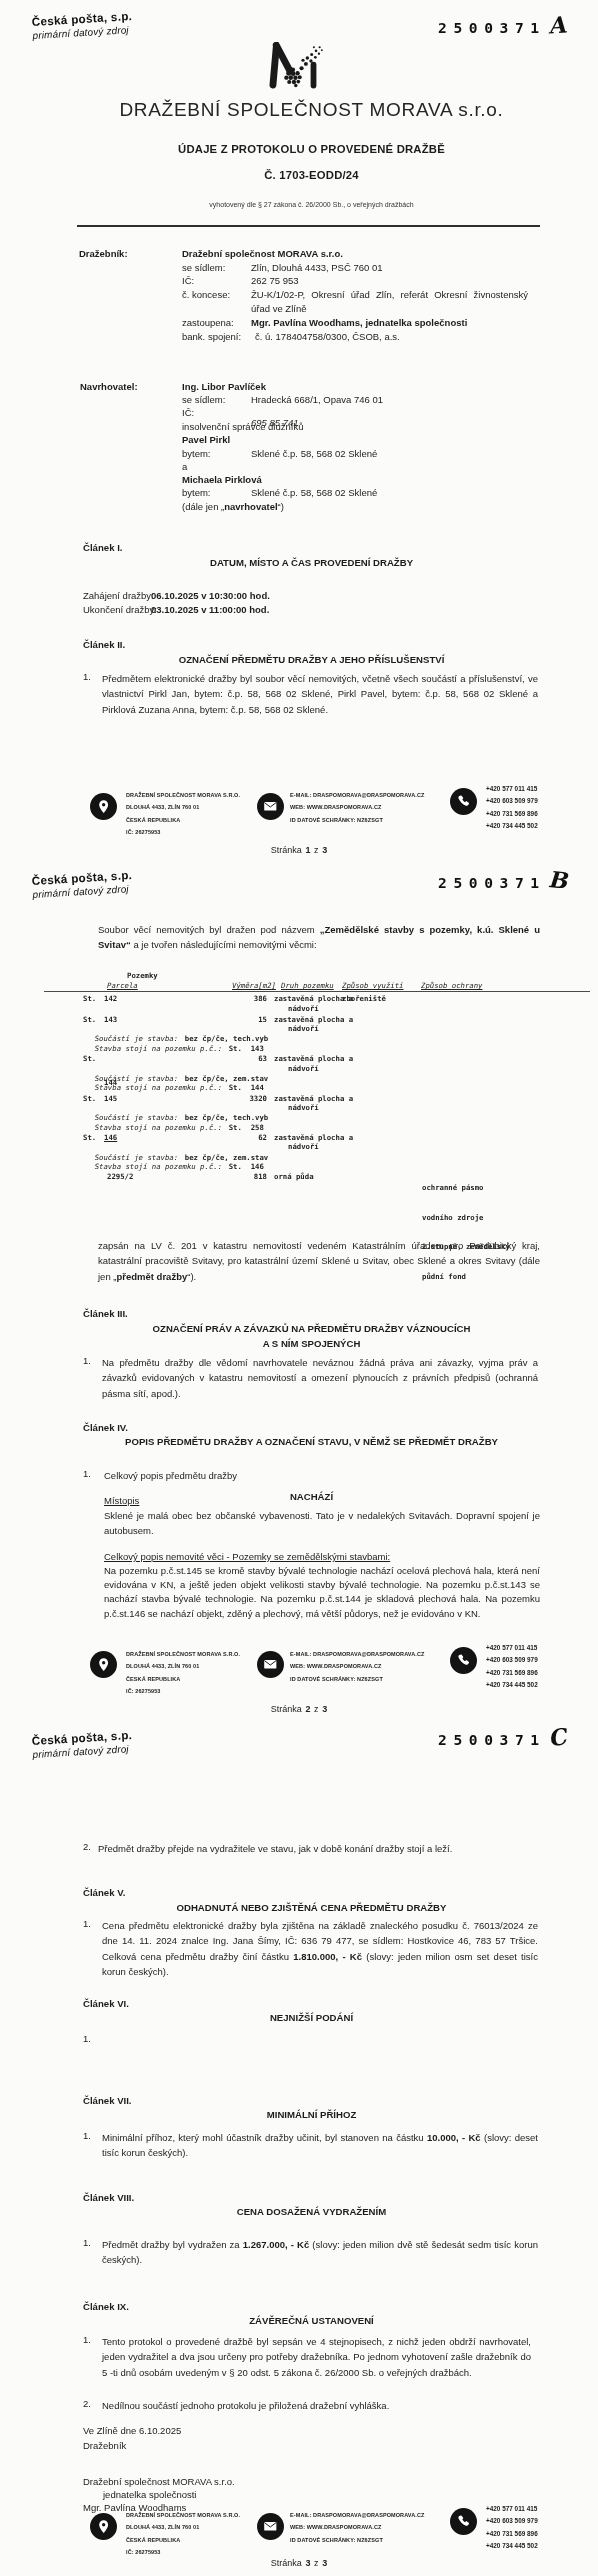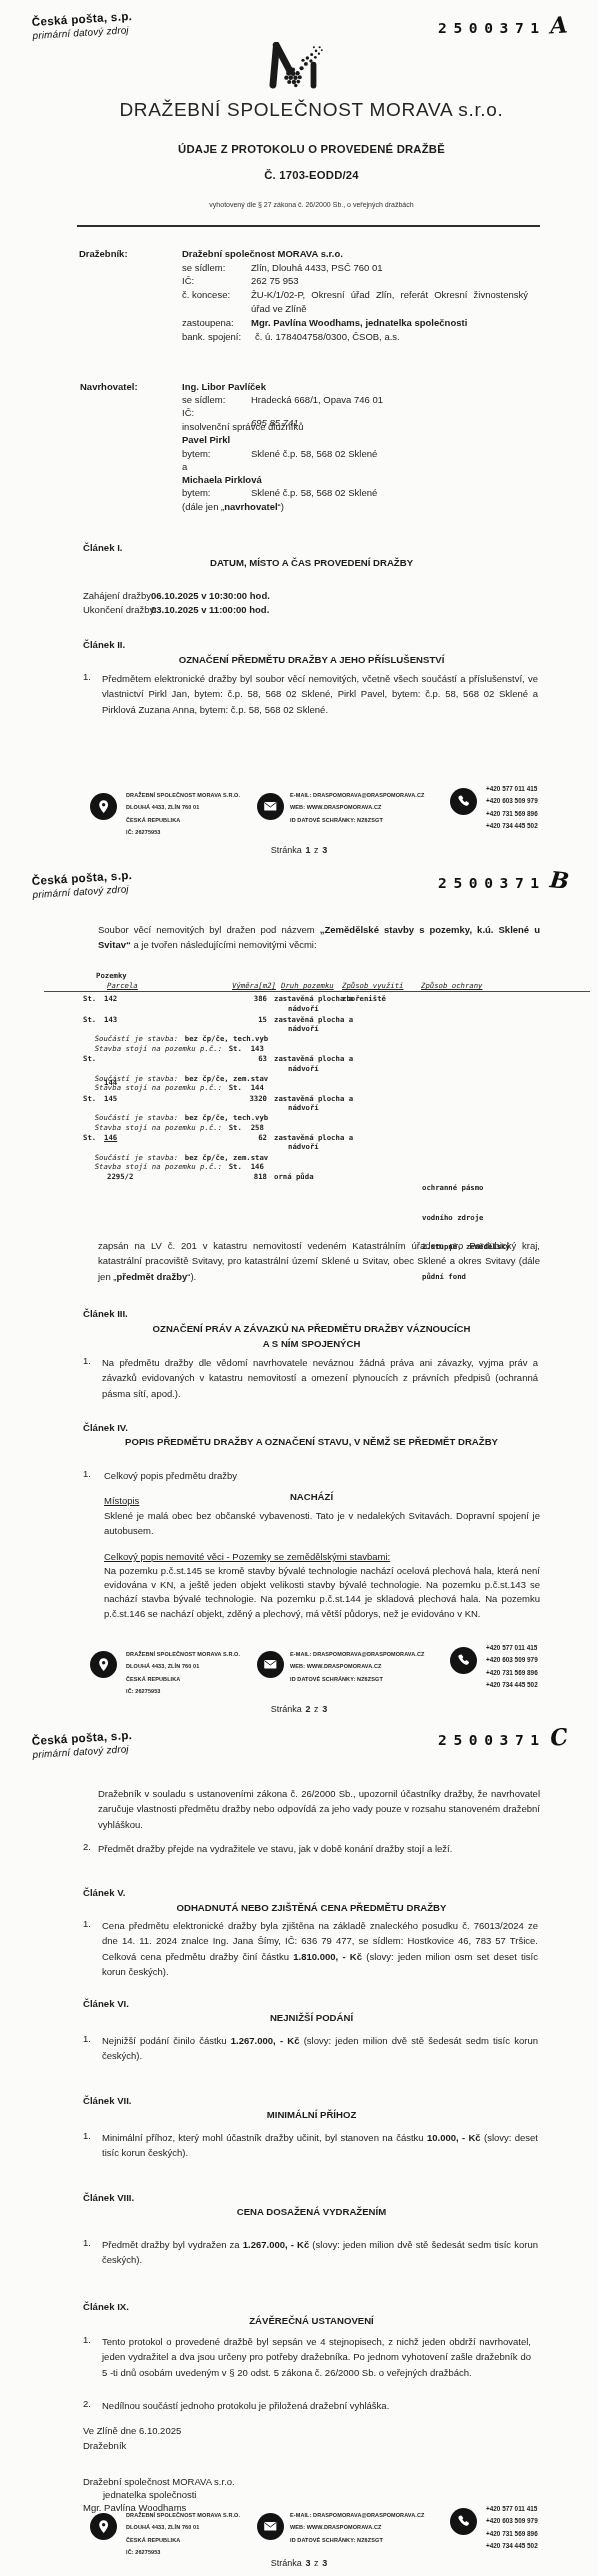--- a/index.html
+++ b/index.html
@@ -18,21 +18,21 @@
   .stamp{transform:rotate(-3.5deg);color:#101010;}
   .stamp .l1{font-size:11.7px;font-weight:700;letter-spacing:0.3px;}
   .stamp .l2{font-size:9.9px;font-style:italic;margin-top:1.5px;letter-spacing:0.2px;}
   .serialnum{font-family:"DejaVu Sans Mono",monospace;font-weight:700;font-size:14.6px;letter-spacing:6.6px;color:#111;}
   .serialletter{font-family:"DejaVu Serif",serif;font-style:italic;font-weight:700;font-size:22.6px;color:#111;display:inline-block;}
   .companyname{font-size:19px;font-weight:400;letter-spacing:0.7px;color:#252525;}
   .doctitle{font-size:11.3px;font-weight:700;letter-spacing:0.2px;}
   .docsub{font-size:7px;color:#333;}
   .rule{height:1.5px;background:#2e2e2e;}
   .mono{font-family:"DejaVu Sans Mono",monospace;font-size:7.3px;line-height:9.9px;white-space:pre;color:#222;}
-  .trow{position:absolute;white-space:pre;}
+  .trow{position:absolute;white-space:pre;margin-left:31px;}
   .tc{position:absolute;white-space:pre;}
   .tableline{position:absolute;height:0.7px;background:#4a4a4a;}
   .fic{position:absolute;width:27px;height:27px;border-radius:50%;background:#131313;
        display:flex;align-items:center;justify-content:center;}
   .ftxt{position:absolute;font-size:5.5px;font-weight:700;line-height:12.4px;letter-spacing:0.1px;color:#222;}
   .fphone{position:absolute;font-size:6.4px;font-weight:700;line-height:12.4px;color:#222;}
   .pagelab{position:absolute;left:0;width:598px;text-align:center;font-size:9px;color:#222;}
   .pagelab span{margin:0 1.8px;}
   .numcol{position:absolute;font-size:9.5px;}
   .ochrana div{line-height:9.9px;}
@@ -294,33 +294,31 @@
 
   <div class="abs stamp" style="left:32px;top:1731px;">
     <div class="l1">Česká pošta, s.p.</div>
     <div class="l2">primární datový zdroj</div>
   </div>
   <div class="abs" style="left:438px;top:1724px;">
     <span class="serialnum">2500371</span>
     <span class="serialletter" style="transform:rotate(-8deg);margin-left:1.5px;">C</span>
   </div>
 
-  <div class="abs body-t just" style="left:98px;top:1786px;width:442px;">Dražebník v souladu s ustanoveními zákona č. 26/2000 Sb., upozornil účastníky dražby, že navrhovatel zaručuje vlastnosti předmětu dražby nebo odpovídá za jeho vady pouze v rozsahu stanoveném dražební vyhláškou.</div>
   <div class="numcol" style="left:83px;top:1841px;">2.</div>
   <div class="abs body-t" style="left:98px;top:1841px;width:442px;">Předmět dražby přejde na vydražitele ve stavu, jak v době konání dražby stojí a leží.</div>
 
   <div class="abs art" style="left:83px;top:1887px;">Článek V.</div>
   <div class="abs ctr head" style="top:1902px;">ODHADNUTÁ NEBO ZJIŠTĚNÁ CENA PŘEDMĚTU DRAŽBY</div>
   <div class="numcol" style="left:83px;top:1918px;">1.</div>
   <div class="abs body-t just" style="left:102px;top:1918px;width:436px;"><span>Cena předmětu elektronické dražby byla zjištěna na základě znaleckého posudku č. 76013/2024 ze dne 14. 11. 2024 znalce Ing. Jana Šímy, IČ: 636 79 477, se sídlem: Hostkovice 46, 783 57 Tršice. Celková cena předmětu dražby činí částku </span><span class="b">1.810.000, - Kč</span><span> (slovy: jeden milion osm set deset tisíc korun českých).</span></div>
 
   <div class="abs art" style="left:83px;top:1998px;">Článek VI.</div>
   <div class="abs ctr head" style="top:2012px;">NEJNIŽŠÍ PODÁNÍ</div>
   <div class="numcol" style="left:83px;top:2033px;">1.</div>
-  <div class="abs body-t just" style="left:102px;top:2033px;width:436px;"><span>Nejnižší podání činilo částku </span><span class="b">1.267.000, - Kč</span><span> (slovy: jeden milion dvě stě šedesát sedm tisíc korun českých).</span></div>
 
   <div class="abs art" style="left:83px;top:2095px;">Článek VII.</div>
   <div class="abs ctr head" style="top:2109px;">MINIMÁLNÍ PŘÍHOZ</div>
   <div class="numcol" style="left:83px;top:2130px;">1.</div>
   <div class="abs body-t just" style="left:102px;top:2130px;width:436px;"><span>Minimální příhoz, který mohl účastník dražby učinit, byl stanoven na částku </span><span class="b">10.000, - Kč</span><span> (slovy: deset tisíc korun českých).</span></div>
 
   <div class="abs art" style="left:83px;top:2192px;">Článek VIII.</div>
   <div class="abs ctr head" style="top:2206px;">CENA DOSAŽENÁ VYDRAŽENÍM</div>
   <div class="numcol" style="left:83px;top:2237px;">1.</div>
   <div class="abs body-t just" style="left:102px;top:2237px;width:436px;"><span>Předmět dražby byl vydražen za </span><span class="b">1.267.000, - Kč</span><span> (slovy: jeden milion dvě stě šedesát sedm tisíc korun českých).</span></div>

